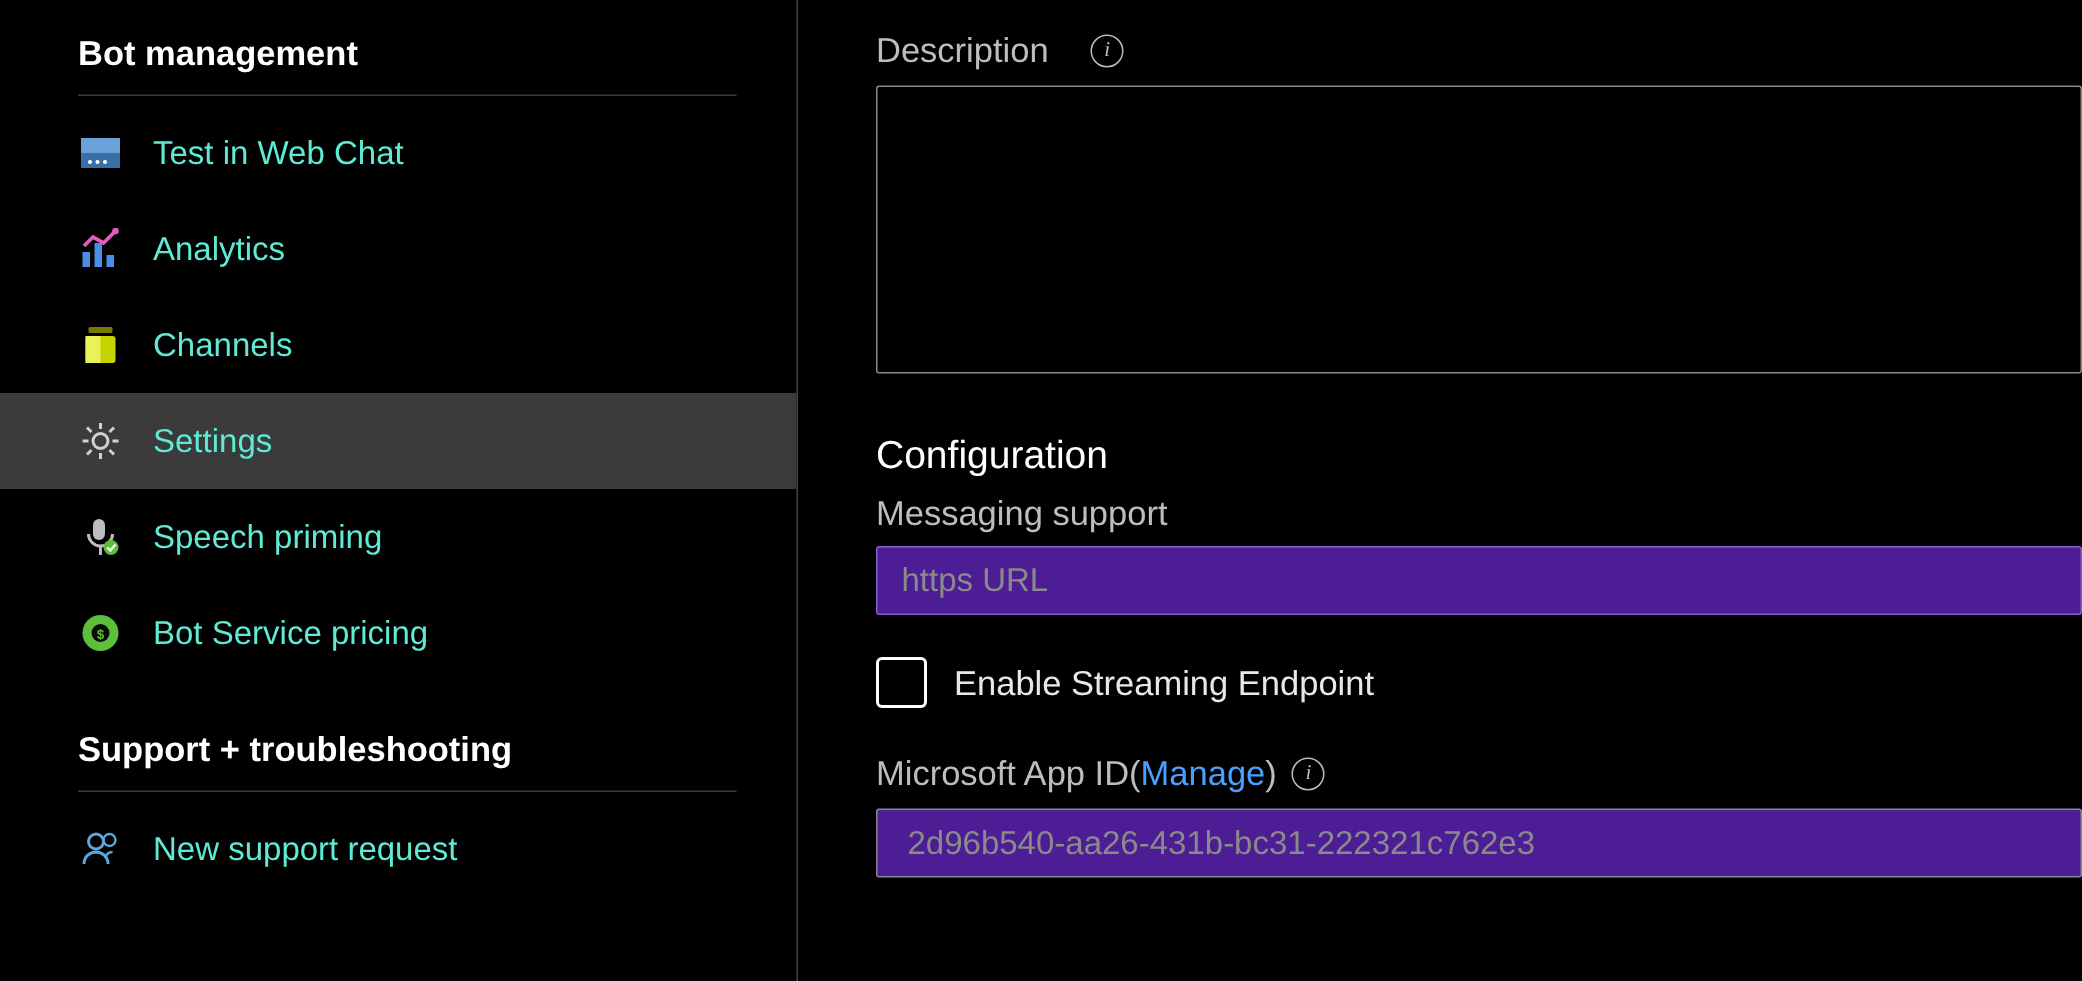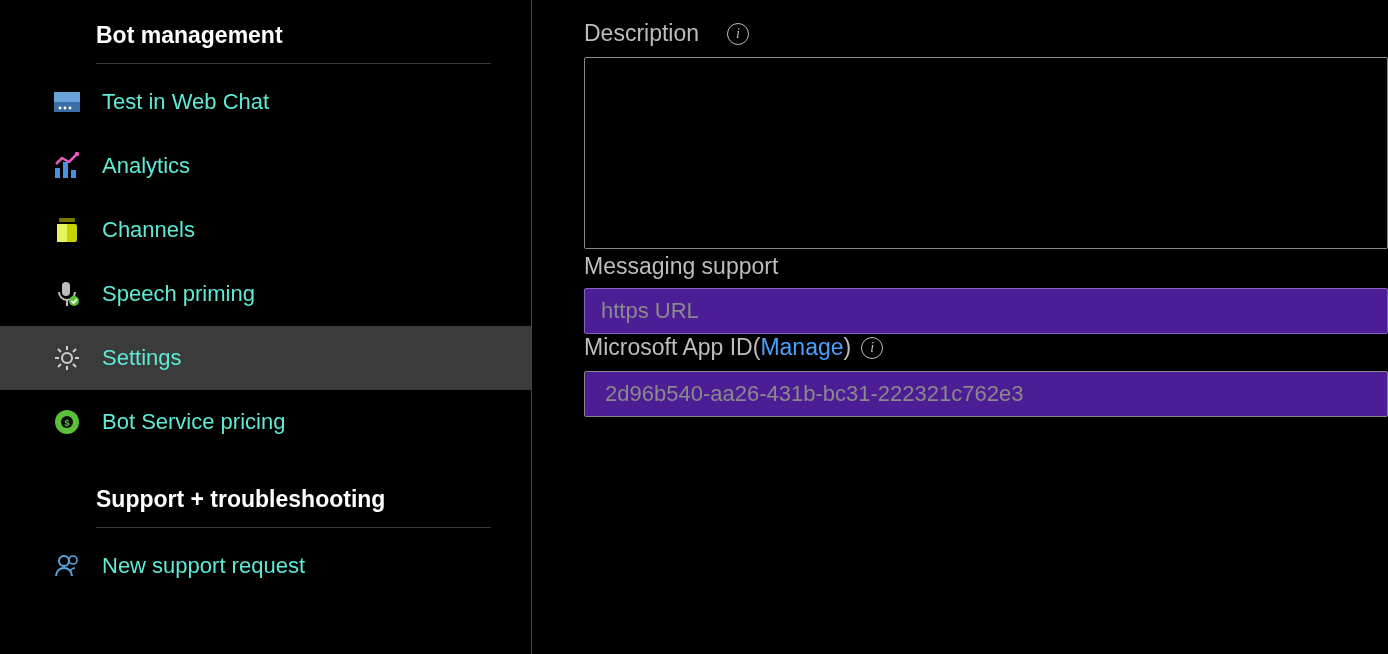--- a/index.html
+++ b/index.html
@@ -25,21 +25,20 @@
     padding-top: 10px;
   }
   .section-block {
     padding-left: 52px;
   }
   .section-title-wrap {
     margin-right: 40px;
     border-bottom: 1px solid #3a3a3a;
     padding-bottom: 14px;
     padding-top: 12px;
-    margin-left: 44px;
   }
   .section-title {
     font-size: 23px;
     font-weight: 600;
   }
   .nav-list { list-style: none; padding-top: 6px; }
   .nav-item {
     display: flex;
     align-items: center;
     height: 64px;
@@ -200,43 +199,43 @@
       <li class="nav-item">
         <span class="nav-icon">
           <svg width="28" height="28" viewBox="0 0 28 28">
             <rect x="6" y="2" width="16" height="4" rx="1" fill="#7a7a00"></rect>
             <rect x="4" y="8" width="20" height="18" rx="2" fill="#c5d400"></rect>
             <rect x="4" y="8" width="10" height="18" fill="#e8f25a"></rect>
           </svg>
         </span>
         <span class="nav-label">Channels</span>
       </li>
+      <li class="nav-item active">
+        <span class="nav-icon">
+          <svg width="28" height="28" viewBox="0 0 28 28">
+            <g fill="none" stroke="#d0d0d0" stroke-width="2">
+              <circle cx="14" cy="14" r="5"></circle>
+              <path d="M14 2v4M14 22v4M2 14h4M22 14h4M5 5l3 3M20 20l3 3M23 5l-3 3M8 20l-3 3"></path>
+            </g>
+          </svg>
+        </span>
+        <span class="nav-label">Settings</span>
+      </li>
       <li class="nav-item">
         <span class="nav-icon">
           <svg width="28" height="28" viewBox="0 0 28 28">
             <rect x="9" y="2" width="8" height="14" rx="4" fill="#bdbdbd"></rect>
             <path d="M6 12a8 8 0 0 0 16 0" stroke="#bdbdbd" stroke-width="2" fill="none"></path>
             <line x1="14" y1="20" x2="14" y2="26" stroke="#bdbdbd" stroke-width="2"></line>
             <circle cx="21" cy="21" r="5" fill="#5bbf3a"></circle>
             <path d="M18.5 21l2 2 3.5-4" stroke="#fff" stroke-width="1.6" fill="none"></path>
           </svg>
         </span>
         <span class="nav-label">Speech priming</span>
       </li>
-      <li class="nav-item active">
-        <span class="nav-icon">
-          <svg width="28" height="28" viewBox="0 0 28 28">
-            <g fill="none" stroke="#d0d0d0" stroke-width="2">
-              <circle cx="14" cy="14" r="5"></circle>
-              <path d="M14 2v4M14 22v4M2 14h4M22 14h4M5 5l3 3M20 20l3 3M23 5l-3 3M8 20l-3 3"></path>
-            </g>
-          </svg>
-        </span>
-        <span class="nav-label">Settings</span>
-      </li>
       <li class="nav-item">
         <span class="nav-icon">
           <svg width="28" height="28" viewBox="0 0 28 28">
             <circle cx="14" cy="14" r="12" fill="#5bbf3a"></circle>
             <circle cx="14" cy="14" r="6" fill="#0a0a0a"></circle>
             <text x="14" y="18" text-anchor="middle" font-size="9" fill="#5bbf3a" font-weight="bold">$</text>
           </svg>
         </span>
         <span class="nav-label">Bot Service pricing</span>
       </li>
@@ -263,24 +262,29 @@
   </nav>
 
   <main class="main">
 
     <div class="field-label-row">
       <span class="field-label">Description</span>
       <span class="info-icon">i</span>
     </div>
     <textarea class="textarea" style=""></textarea>
 
+    <div class="section-heading">Configuration</div>
 
     <div class="sub-label">Messaging support</div>
     <input class="text-input" type="text" placeholder="https URL" value="" style="">
 
+    <div class="checkbox-row">
+      <div class="checkbox"></div>
+      <span class="checkbox-label">Enable Streaming Endpoint</span>
+    </div>
 
     <div class="appid-label-row">
       <span>Microsoft App ID</span>
       <span class="paren">(</span>
         <span class="manage-link">Manage</span>
         <span class="paren">)</span>
       <span class="info-icon" style="margin-left:10px;">i</span>
     </div>
     <input class="text-input readonly" type="text" readonly="" value="2d96b540-aa26-431b-bc31-222321c762e3" style="">
 

